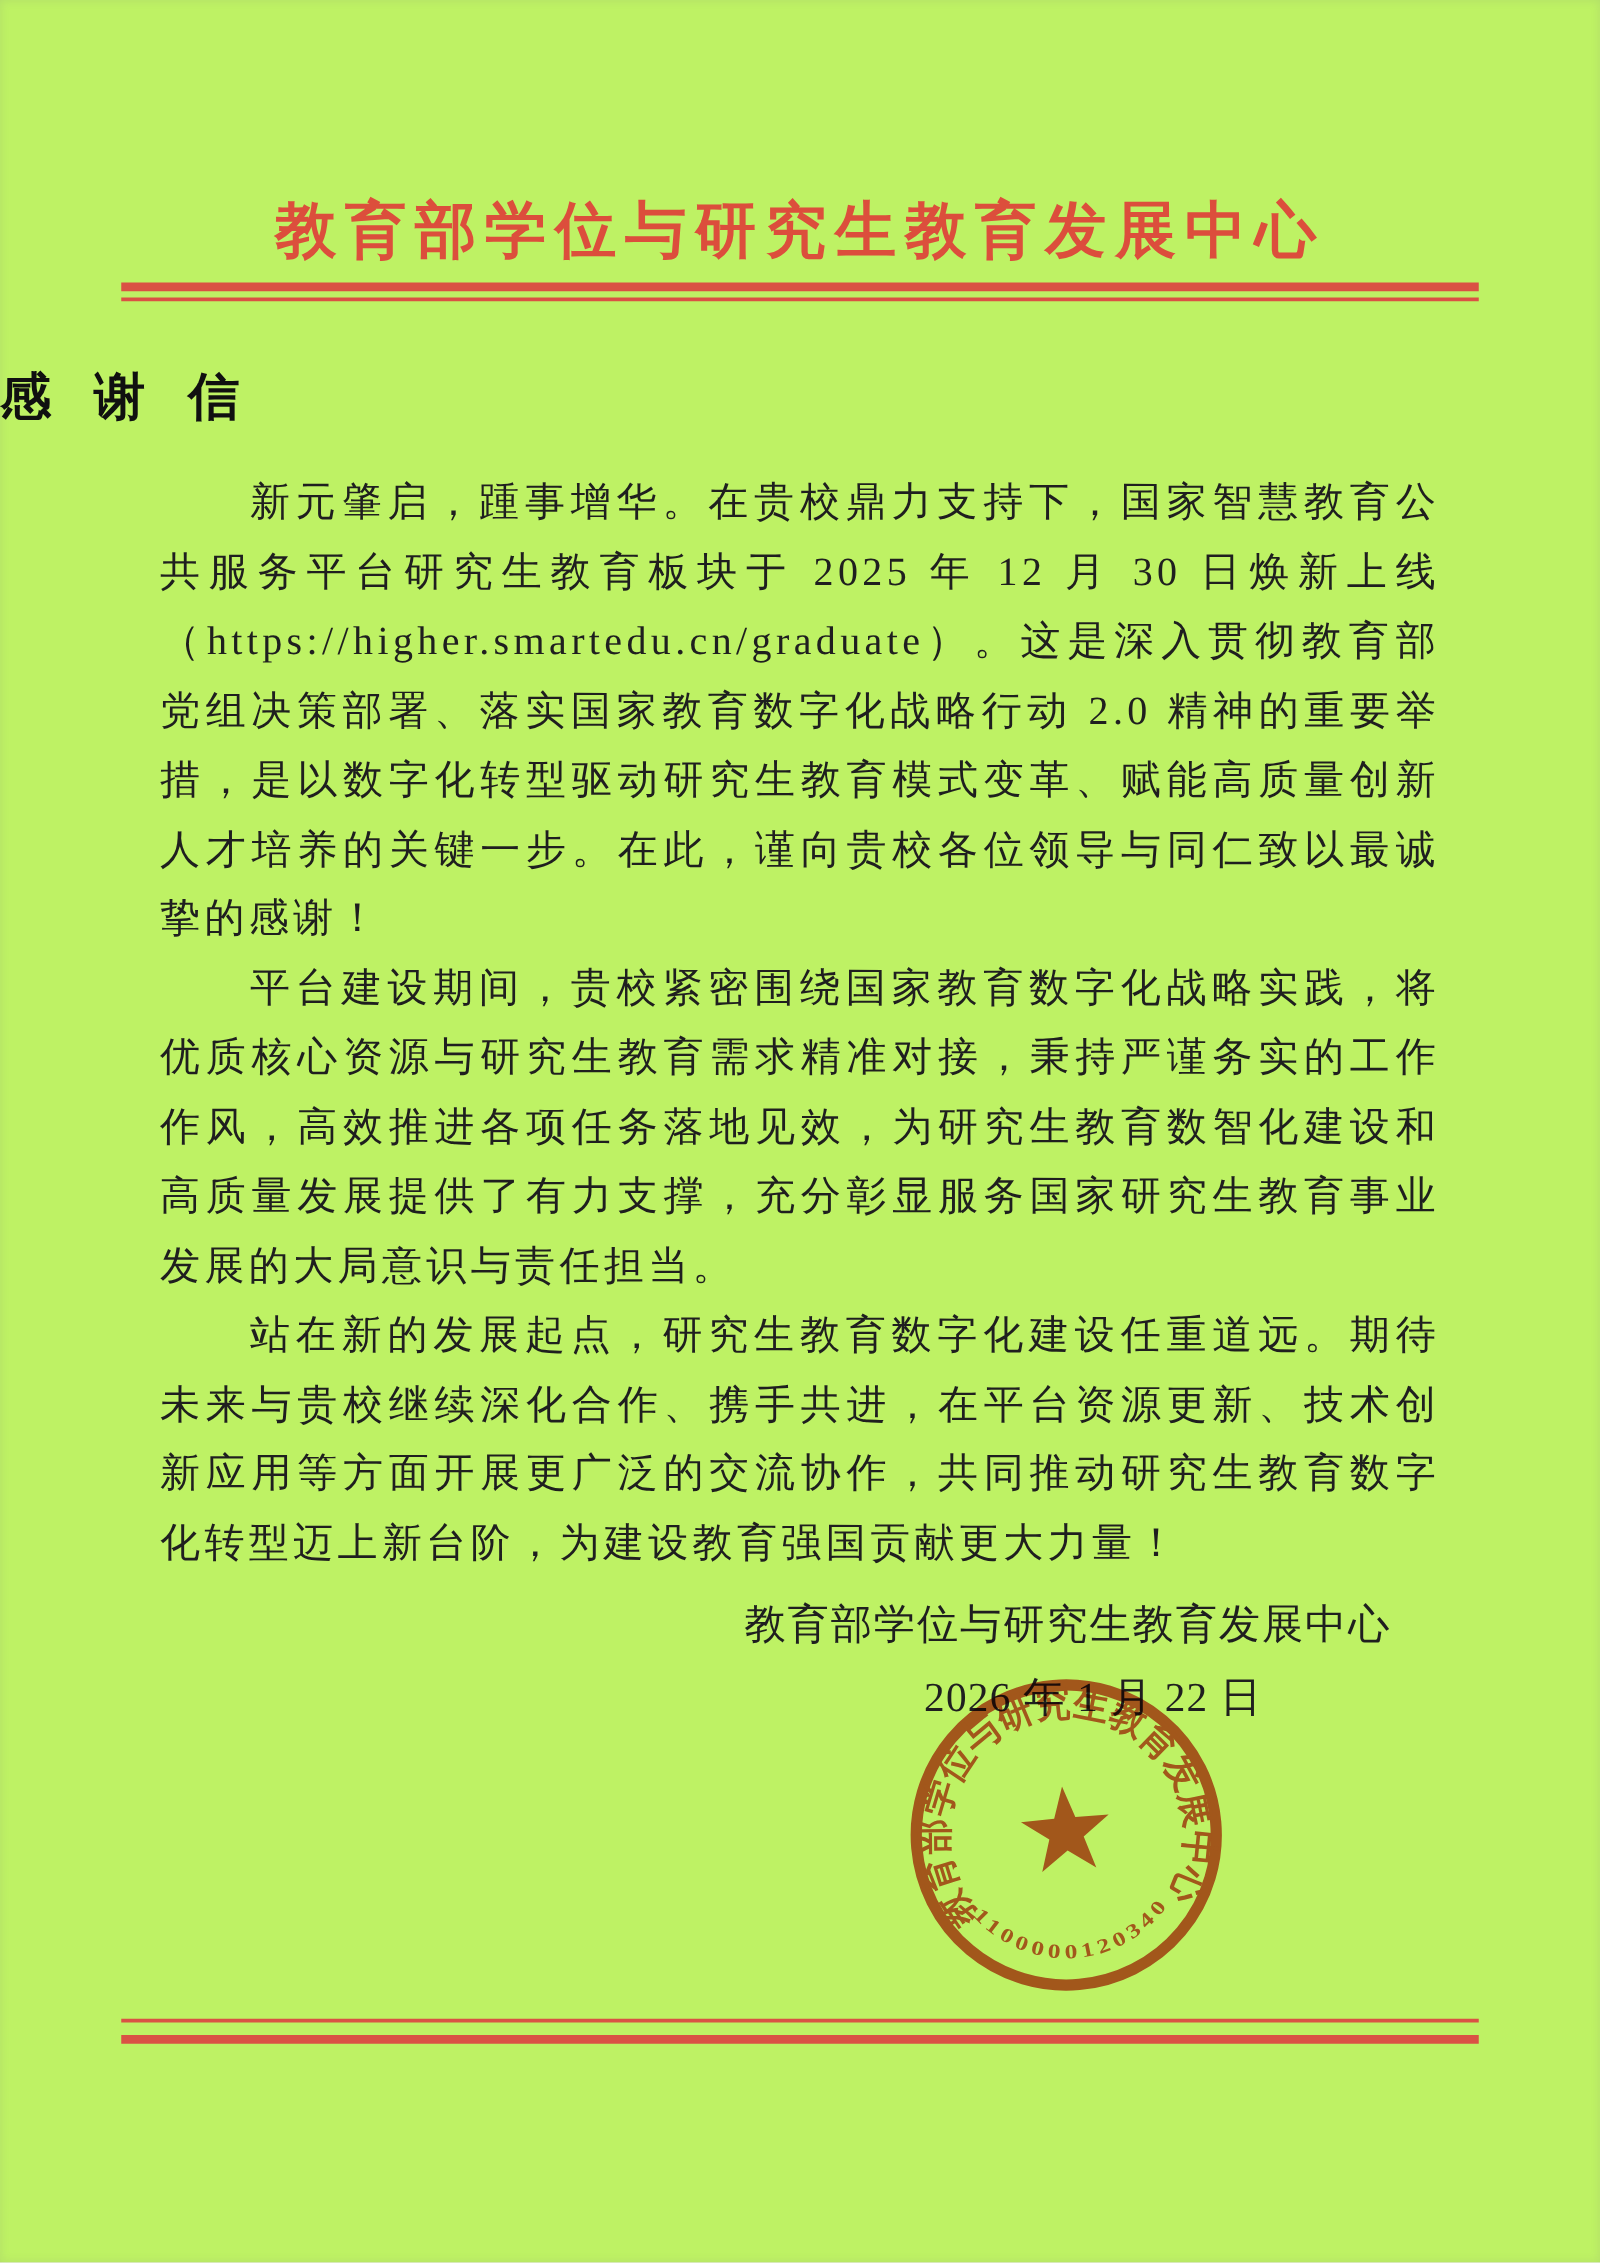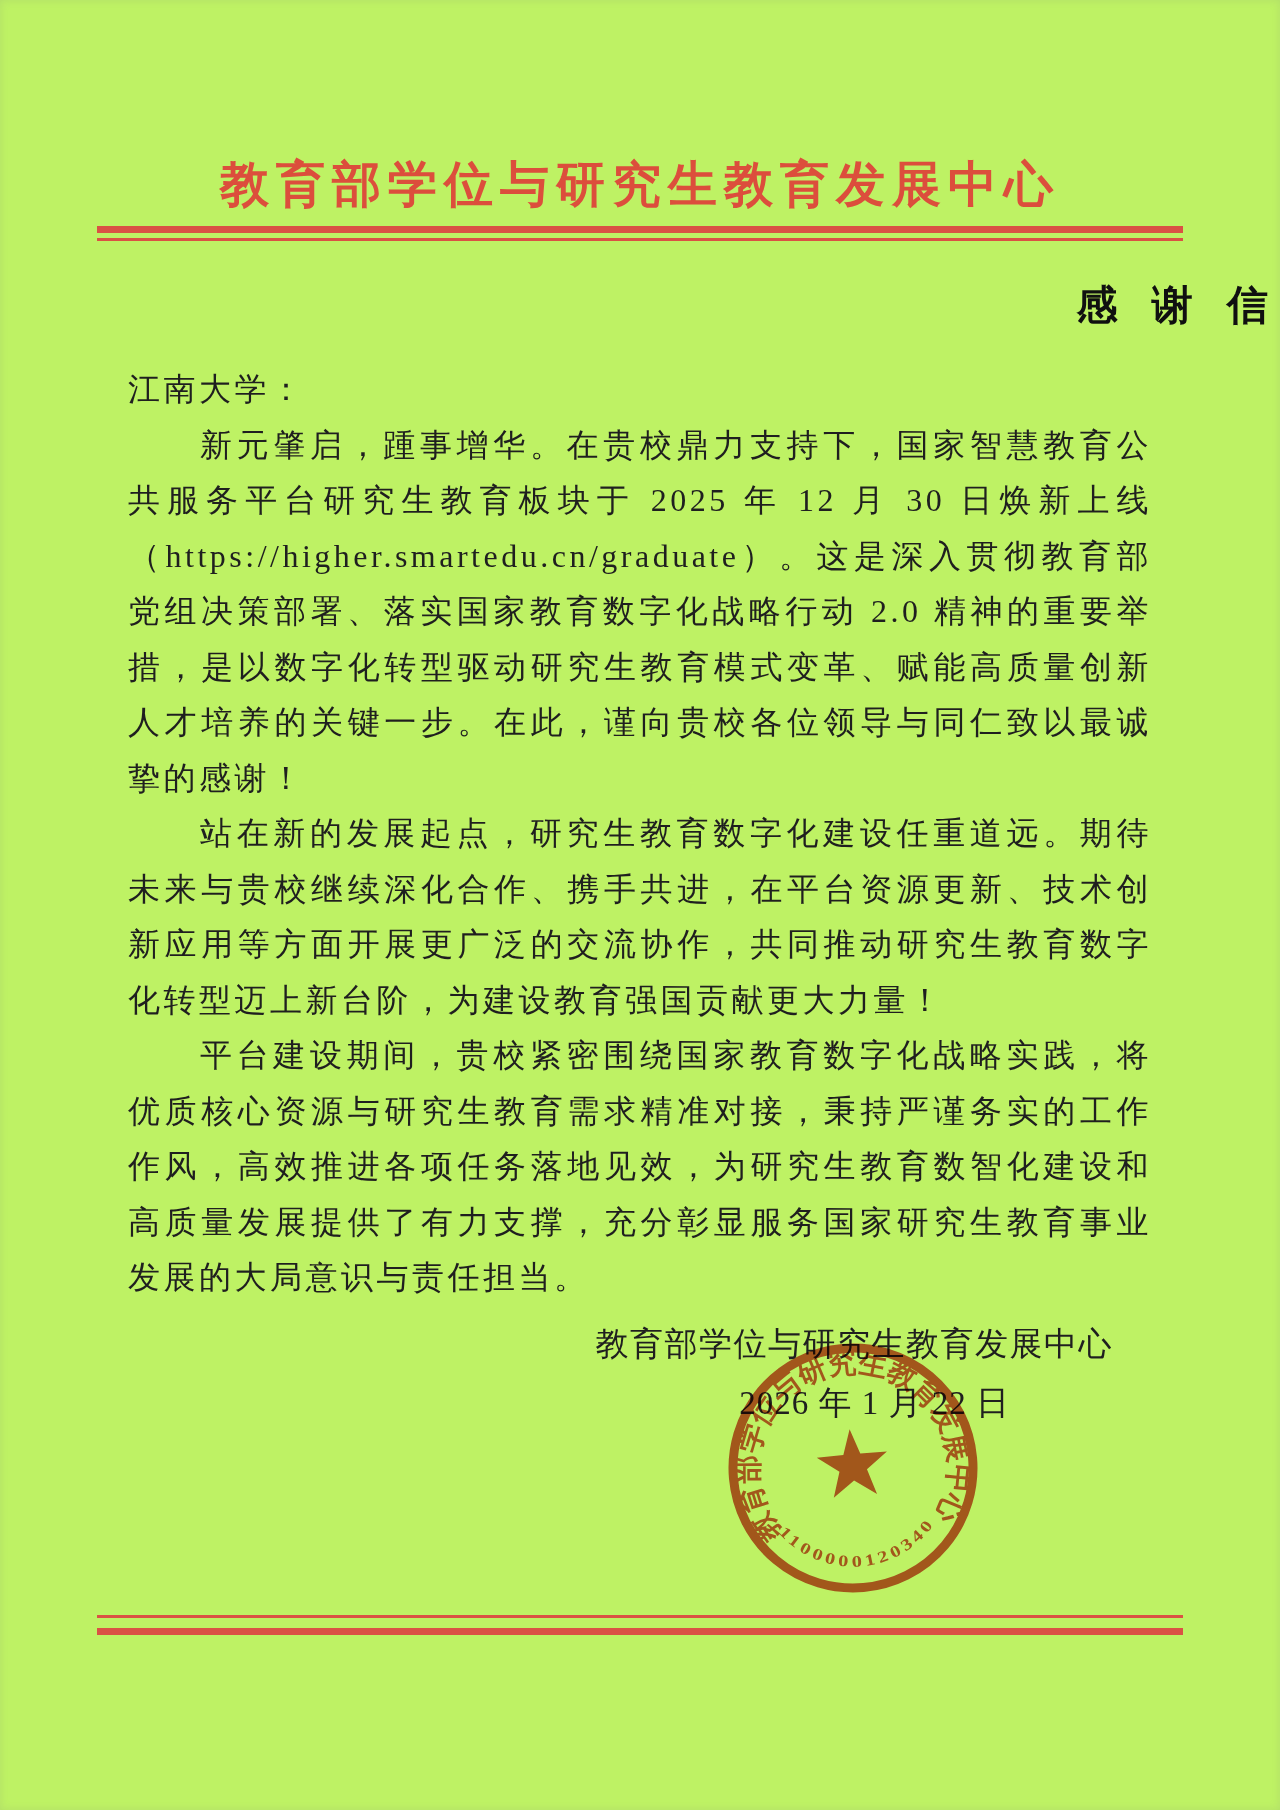--- a/index.html
+++ b/index.html
@@ -22,22 +22,22 @@
     letter-spacing:7px;
     color:#dc4e3c;
     white-space:nowrap;
   }
   .rule{margin:0 auto;width:1086px;background:#da5244;}
   .rule-thick{height:7px;}
   .rule-thin{height:3px;}
   .rules-top .rule-thick{margin-top:14px;}
   .rules-top .rule-thin{margin-top:5px;}
   .doc-title{
-    margin-top:40px;
-    text-align:right;
+    margin-top:52px;
+    text-align:left;
     font-size:41px;
     line-height:48px;
     font-weight:bold;
     letter-spacing:12px;
     color:#101010;
   }
   .letter-body{
     width:1024px;
     margin:33px auto 0 auto;
     font-size:32px;
@@ -94,24 +94,23 @@
   <div class="org-title">教育部学位与研究生教育发展中心</div>
 
   <div class="rules-top">
     <div class="rule rule-thick"></div>
     <div class="rule rule-thin"></div>
   </div>
 
   <div class="doc-title">感 谢 信</div>
 
   <div class="letter-body">
-    <p class="salutation">江南大学：</p>
     <p>新元肇启，踵事增华。在贵校鼎力支持下，国家智慧教育公共服务平台研究生教育板块于 2025 年 12 月 30 日焕新上线（https://higher.smartedu.cn/graduate）。这是深入贯彻教育部党组决策部署、落实国家教育数字化战略行动 2.0 精神的重要举措，是以数字化转型驱动研究生教育模式变革、赋能高质量创新人才培养的关键一步。在此，谨向贵校各位领导与同仁致以最诚挚的感谢！</p>
+    <p>平台建设期间，贵校紧密围绕国家教育数字化战略实践，将优质核心资源与研究生教育需求精准对接，秉持严谨务实的工作作风，高效推进各项任务落地见效，为研究生教育数智化建设和高质量发展提供了有力支撑，充分彰显服务国家研究生教育事业发展的大局意识与责任担当。</p>
     <p>站在新的发展起点，研究生教育数字化建设任重道远。期待未来与贵校继续深化合作、携手共进，在平台资源更新、技术创新应用等方面开展更广泛的交流协作，共同推动研究生教育数字化转型迈上新台阶，为建设教育强国贡献更大力量！</p>
-    <p>平台建设期间，贵校紧密围绕国家教育数字化战略实践，将优质核心资源与研究生教育需求精准对接，秉持严谨务实的工作作风，高效推进各项任务落地见效，为研究生教育数智化建设和高质量发展提供了有力支撑，充分彰显服务国家研究生教育事业发展的大局意识与责任担当。</p>
   </div>
 
   <div class="signature-line">教育部学位与研究生教育发展中心</div>
 
   <div class="date-line">2026 年 1 月 22 日</div>
 
   <svg class="seal" viewBox="-131 -131 262 262">
     <defs>
       <path id="sealTopArc" d="M -76,59 A 96,96 0 1 1 76,59"></path>
       <path id="sealBottomArc" d="M -80,58 A 99,99 0 0 0 80,58"></path>

